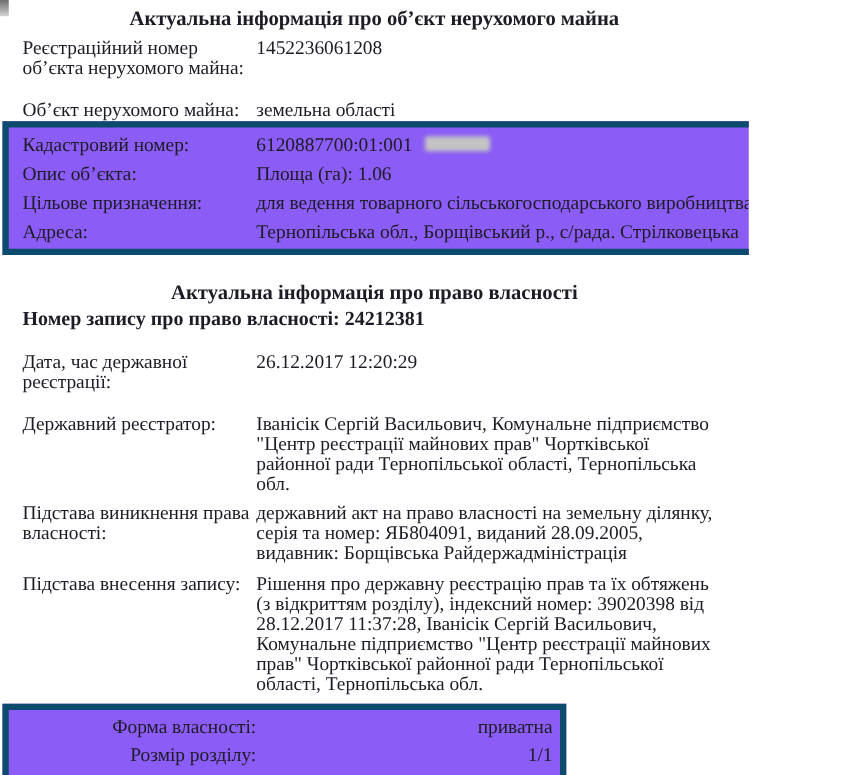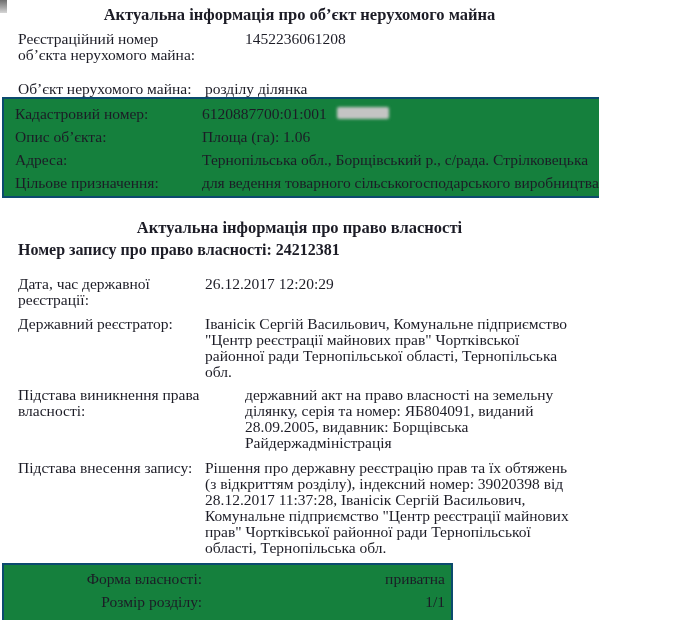--- a/index.html
+++ b/index.html
@@ -30,31 +30,31 @@
     line-height: 19px;
   }
   .row {
     display: flex;
     align-items: flex-start;
     margin: 0 20px 0 18px;
   }
   .row .label { width: 187px; flex: 0 0 187px; }
   .row .value { flex: 1; }
 
-  .mt7  { margin-top: 7px; gap: 40px; }
+  .mt7  { margin-top: 7px; }
   .mt6  { margin-top: 18px; }
-  .mt8  { margin-top: 8px; justify-content: space-between; }
+  .mt8  { margin-top: 18px; justify-content: space-between; }
   .mt9  { margin-top: 9px; }
   .mt15 { margin-top: 15px; }
 
   .hl-box {
     box-sizing: border-box;
-    border: 2px solid #0c4a6e;
+    border: 5px solid #0c4a6e;
     margin-left: 2px;
-    background: #15803d;
+    background: #8b5cf6;
   }
   .hl-box .row {
     margin: 0 6px 7px 11px;
   }
   .hl-box .row:last-child { margin-bottom: 0; }
   .hl-box .value { white-space: nowrap; }
   .box-object {
     width: 635px;
     padding: 7px 0 5px 0;
     margin-top: 0;
@@ -90,39 +90,39 @@
 
   <h1 class="title">Актуальна інформація про об’єкт нерухомого майна</h1>
 
   <div class="row mt7">
     <div class="label">Реєстраційний номер об’єкта нерухомого майна:</div>
     <div class="value">1452236061208</div>
   </div>
 
   <div class="row mt6">
     <div class="label">Об’єкт нерухомого майна:</div>
-    <div class="value">розділу ділянка</div>
+    <div class="value">земельна області</div>
   </div>
 
   <div class="hl-box box-object">
     <div class="row">
       <div class="label">Кадастровий номер:</div>
       <div class="value"><span>6120887700:01:001</span><span class="redaction"></span></div>
     </div>
     <div class="row">
       <div class="label">Опис об’єкта:</div>
       <div class="value">Площа (га): 1.06</div>
     </div>
     <div class="row">
+      <div class="label">Цільове призначення:</div>
+      <div class="value">для ведення товарного сільськогосподарського виробництва</div>
+    </div>
+    <div class="row">
       <div class="label">Адреса:</div>
       <div class="value">Тернопільська обл., Борщівський р., с/рада. Стрілковецька</div>
-    </div>
-    <div class="row">
-      <div class="label">Цільове призначення:</div>
-      <div class="value">для ведення товарного сільськогосподарського виробництва</div>
     </div>
   </div>
 
   <h1 class="title mt15">Актуальна інформація про право власності</h1>
 
   <div class="record-line">Номер запису про право власності: 24212381</div>
 
   <div class="row mt6">
     <div class="label">Дата, час державної реєстрації:</div>
     <div class="value">26.12.2017 12:20:29</div>

